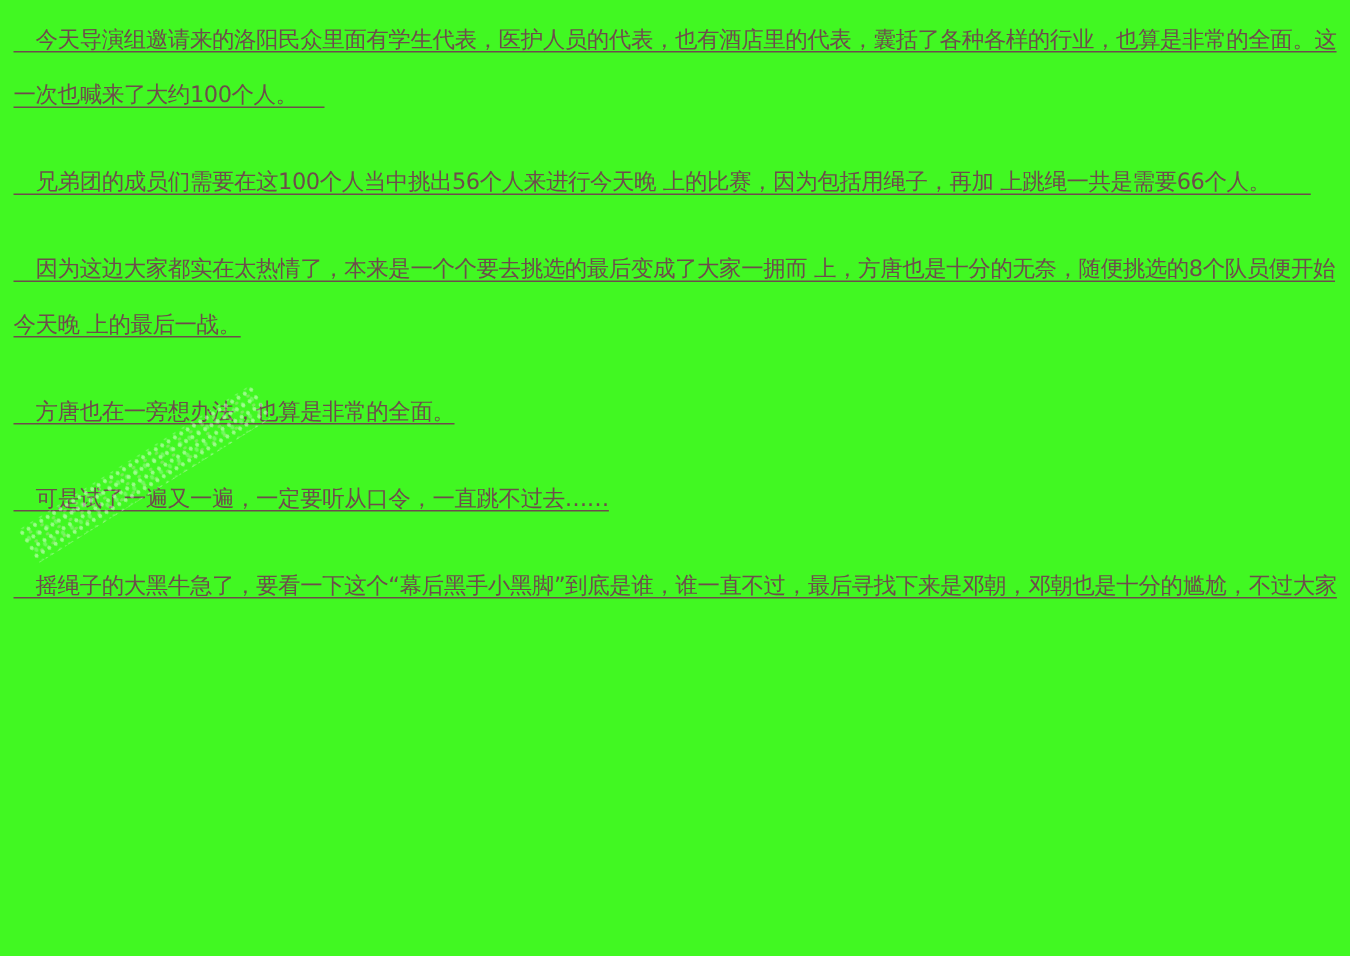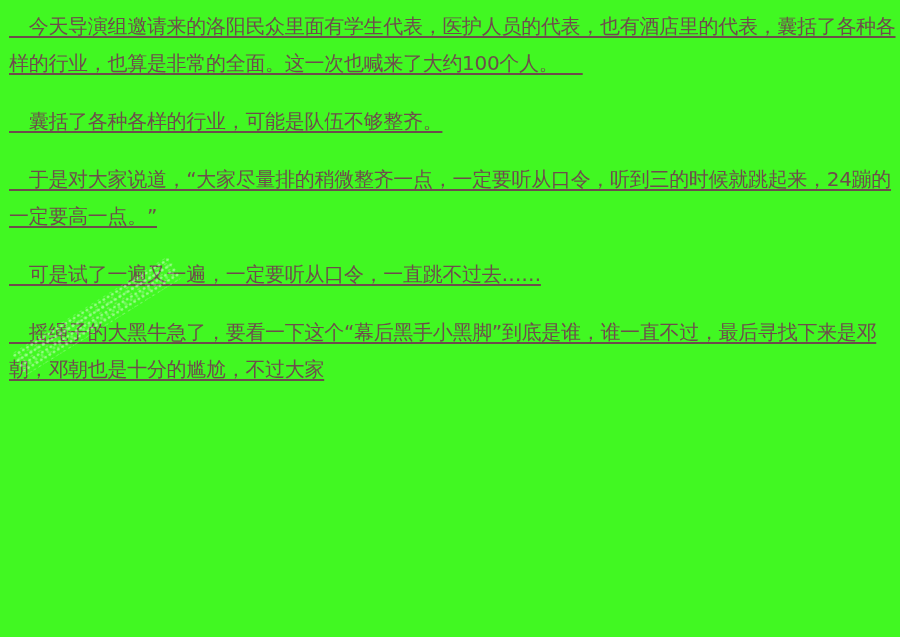--- a/index.html
+++ b/index.html
@@ -14,21 +14,21 @@
   .page {
     box-sizing: border-box;
     width: 900px;
     height: 637px;
     padding: 8px 2px 0 9px;
     overflow: hidden;
     position: relative;
   }
   .novel-text p {
     margin: 0 0 21px 0;
-    font-size: 20px;
+    font-size: 15px;
     line-height: 37px;
     letter-spacing: -0.3px;
     color: #6e4c4c;
     text-decoration: underline;
     text-underline-offset: 3px;
     word-break: break-all;
     white-space: pre-wrap;
   }
   .watermark {
     position: absolute;
@@ -47,19 +47,20 @@
     opacity: 0.55;
     pointer-events: none;
   }
 </style>
 </head>
 <body>
 
 <div class="page">
   <div class="novel-text">
     <p>　今天导演组邀请来的洛阳民众里面有学生代表，医护人员的代表，也有酒店里的代表，囊括了各种各样的行业，也算是非常的全面。这一次也喊来了大约100个人。&nbsp;&nbsp;&nbsp;&nbsp;</p>
-    <p>　囊括了各种各样的行业，可能是队伍不够整齐。</p>
-    <p>　于是对大家说道，“大家尽量排的稍微整齐一点，一定要听从口令，听到三的时候就跳起来，24蹦的一定要高一点。”</p>
+    <p>　兄弟团的成员们需要在这100个人当中挑出56个人来进行今天晚 上的比赛，因为包括用绳子，再加 上跳绳一共是需要66个人。&nbsp;&nbsp;&nbsp;&nbsp;&nbsp;&nbsp;</p>
+    <p>　因为这边大家都实在太热情了，本来是一个个要去挑选的最后变成了大家一拥而 上，方唐也是十分的无奈，随便挑选的8个队员便开始今天晚 上的最后一战。</p>
+    <p>　方唐也在一旁想办法，也算是非常的全面。</p>
     <p>　可是试了一遍又一遍，一定要听从口令，一直跳不过去……</p>
     <p>　摇绳子的大黑牛急了，要看一下这个“幕后黑手小黑脚”到底是谁，谁一直不过，最后寻找下来是邓朝，邓朝也是十分的尴尬，不过大家</p>
   </div>
   <div class="watermark"></div>
 </div>
 
 </body></html>

